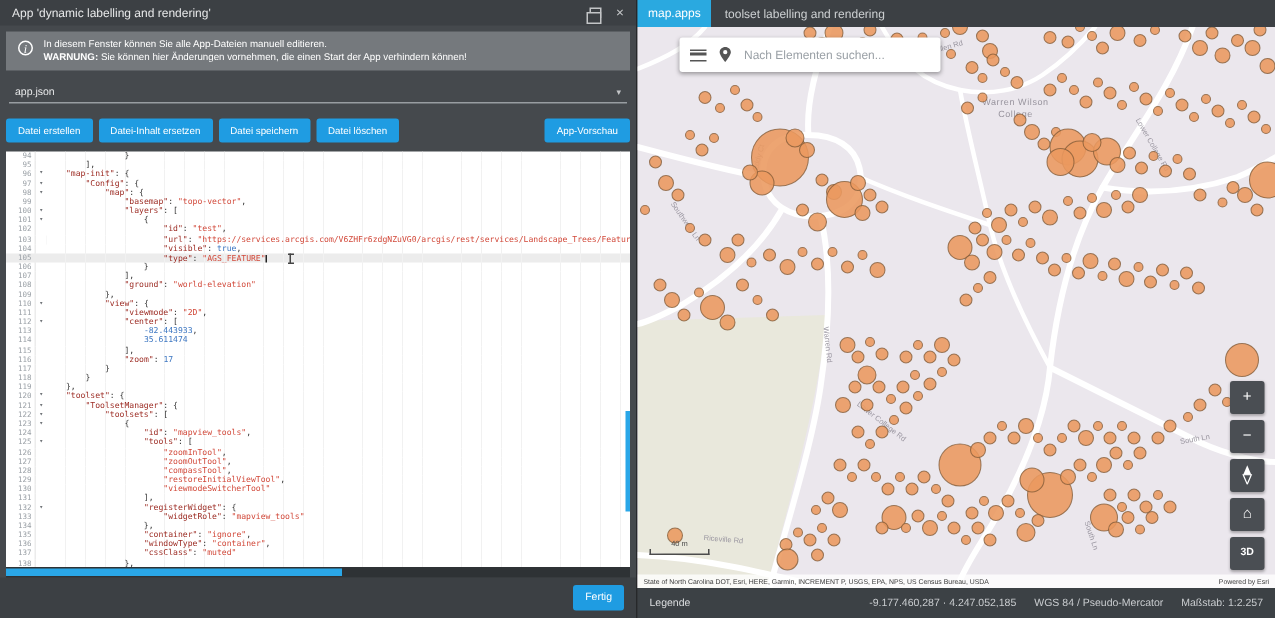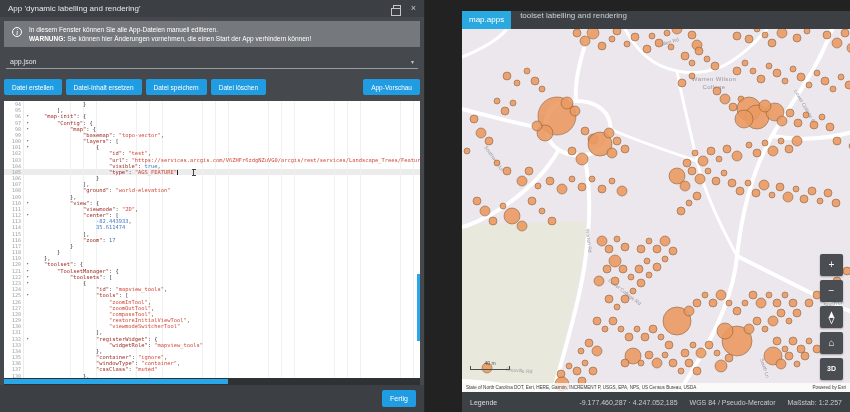--- a/index.html
+++ b/index.html
@@ -1,18 +1,18 @@
 <!DOCTYPE html>
 <html><head>
 <meta charset="utf-8">
 <style>
   * { margin:0; padding:0; box-sizing:border-box; }
   html,body { width:850px; height:412px; overflow:hidden; background:#222;
     font-family:"Liberation Sans", sans-serif; }
-  .app { display:flex; width:850px; height:328px;gap:37px; }
+  .app { display:flex; width:850px; height:328px; }
 
   
   .left { width:425px; height:412px; background:#45494d; display:flex; flex-direction:column; border-right:1px solid #26282a; }
   .lp-titlebar { height:17px; background:#3c4044; color:#e7e8e9; font-size:8px; display:flex; align-items:center; padding:0 8px; flex:0 0 auto; }
   .lp-titlebar .t { flex:1; }
   .winicon { width:8px; height:7px; border:1px solid #c3c5c7; position:relative; margin-right:10px; }
   .winicon::before { content:""; position:absolute; left:-3px; top:2px; width:8px; height:6px; border:1px solid #c3c5c7; background:#3c4044; }
   .closeicon { color:#c3c5c7; font-size:9px; line-height:9px; }
   .lp-info { margin:4px 4px 0; background:#75797d; color:#fff; display:flex; gap:7px; padding:4px 8px; flex:0 0 auto; }
   .info-icon { width:10px; height:10px; border:1px solid #fff; border-radius:50%; font-family:"Liberation Serif",serif; font-style:italic; font-size:8px; line-height:9px; text-align:center; flex:0 0 auto; margin-top:2px; }
@@ -36,21 +36,21 @@
   .ibeam::before { content:""; position:absolute; left:2px; top:0; bottom:0; width:0.8px; background:#444; }
   .ibeam::after { content:""; position:absolute; left:0.5px; right:0.5px; top:0; height:0.8px; background:#444; box-shadow:0 6px 0 #444; }
   .vthumb { position:absolute; right:0; top:173px; width:3px; height:67px; background:#2aa7e8; }
   .lp-hscroll { flex:0 0 auto; height:7px; margin:0 4px; background:#2e3235; position:relative; }
   .lp-hscroll .hthumb { position:absolute; left:0; top:1px; height:5px; width:224px; background:#2aa7e8; }
   .lp-footer { flex:0 0 auto; height:27px; background:#3c4044; display:flex; align-items:center; justify-content:flex-end; padding:0 8px; }
   .btn.done { height:17px; font-size:7px; }
 
   
   .right { width:425px; height:412px; display:flex; flex-direction:column; position:relative; }
-  .rp-header { height:18px; background:#3c4044; display:flex; align-items:flex-start; flex:0 0 auto;margin-top:11px; }
+  .rp-header { height:18px; background:#3c4044; display:flex; align-items:center; flex:0 0 auto; }
   .brand { background:#2aa9e0; color:#fff; font-size:8px; height:18px; line-height:18px; padding:0 7px; }
   .rp-title { color:#cdd0d2; font-size:8px; margin-left:9px; }
   .rp-map { flex:1 1 auto; position:relative; background:#ebe7ed; overflow:hidden; }
   .rp-map svg.mapcanvas { position:absolute; inset:0; }
   .search-box { position:absolute; left:28px; top:7px; width:174px; height:23px; background:#fff; border-radius:2px; box-shadow:0 1px 3px rgba(0,0,0,.35); display:flex; align-items:center; padding:0 7px; gap:8px; }
   .hamb { width:11px; height:8px; border-top:1.6px solid #555; border-bottom:1.6px solid #555; position:relative; }
   .hamb::after { content:""; position:absolute; left:0; right:0; top:1.7px; height:1.6px; background:#555; }
   .search-input { border:none; outline:none; flex:1; font-size:8px; color:#444; font-family:"Liberation Sans",sans-serif; min-width:0; }
   .search-input::placeholder { color:#9aa0a6; }
   .map-controls { position:absolute; right:7px; bottom:12px; display:flex; flex-direction:column; gap:4px; }
@@ -458,20 +458,27 @@
             <circle cx="355" cy="320" r="4" fill="#ea995f" fill-opacity="0.88" stroke="#7d5836" stroke-width="0.7" stroke-opacity="0.75"></circle>
             <circle cx="311" cy="327" r="9" fill="#ea995f" fill-opacity="0.88" stroke="#7d5836" stroke-width="0.7" stroke-opacity="0.75"></circle>
             <circle cx="319" cy="335" r="5" fill="#ea995f" fill-opacity="0.88" stroke="#7d5836" stroke-width="0.7" stroke-opacity="0.75"></circle>
             <circle cx="327" cy="327" r="4" fill="#ea995f" fill-opacity="0.88" stroke="#7d5836" stroke-width="0.7" stroke-opacity="0.75"></circle>
             <circle cx="335" cy="335" r="3" fill="#ea995f" fill-opacity="0.88" stroke="#7d5836" stroke-width="0.7" stroke-opacity="0.75"></circle>
             <circle cx="343" cy="327" r="4" fill="#ea995f" fill-opacity="0.88" stroke="#7d5836" stroke-width="0.7" stroke-opacity="0.75"></circle>
             <circle cx="100" cy="355" r="7" fill="#ea995f" fill-opacity="0.88" stroke="#7d5836" stroke-width="0.7" stroke-opacity="0.75"></circle>
             <circle cx="120" cy="352" r="4" fill="#ea995f" fill-opacity="0.88" stroke="#7d5836" stroke-width="0.7" stroke-opacity="0.75"></circle>
           </g>
       </svg>
+      <div class="search-box">
+        <span class="hamb"></span>
+        <svg width="9" height="13" viewBox="0 0 12 14">
+            <path fill="#555" d="M6 0C3.2 0 1 2.1 1 4.7 1 7.4 6 13.5 6 13.5s5-6.1 5-8.8C11 2.1 8.8 0 6 0zm0 6.6a1.9 1.9 0 1 1 0-3.8 1.9 1.9 0 0 1 0 3.8z"></path>
+          </svg>
+        <input class="search-input" type="text" placeholder="Nach Elementen suchen..." style="">
+      </div>
       <div class="map-controls" id="map-controls">
           <button class="mc-btn">+</button>
           <button class="mc-btn">−</button>
           <button class="mc-btn"><svg width="9" height="13" viewBox="0 0 10 14">
               <polygon points="5,0 8,7 2,7" fill="#fff"></polygon>
               <polygon points="2,7 8,7 5,14" fill="none" stroke="#fff" stroke-width="0.9"></polygon>
             </svg></button>
           <button class="mc-btn">⌂</button>
           <button class="mc-btn small-label">3D</button>
         </div>

